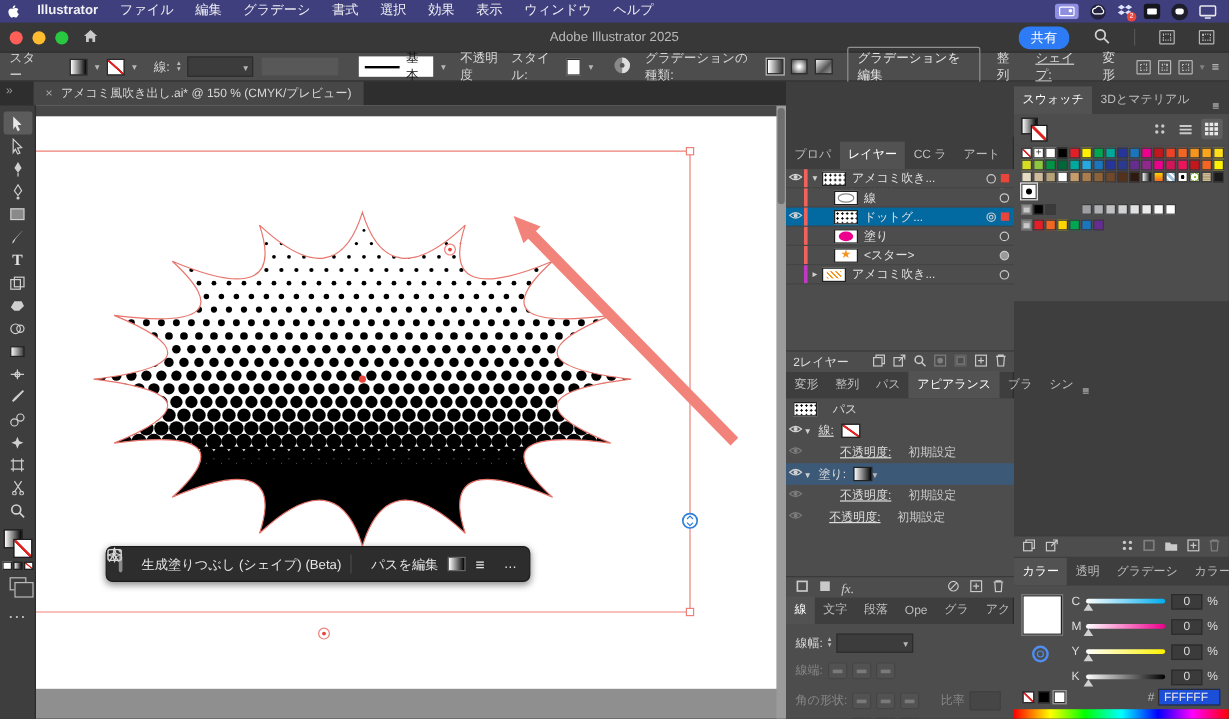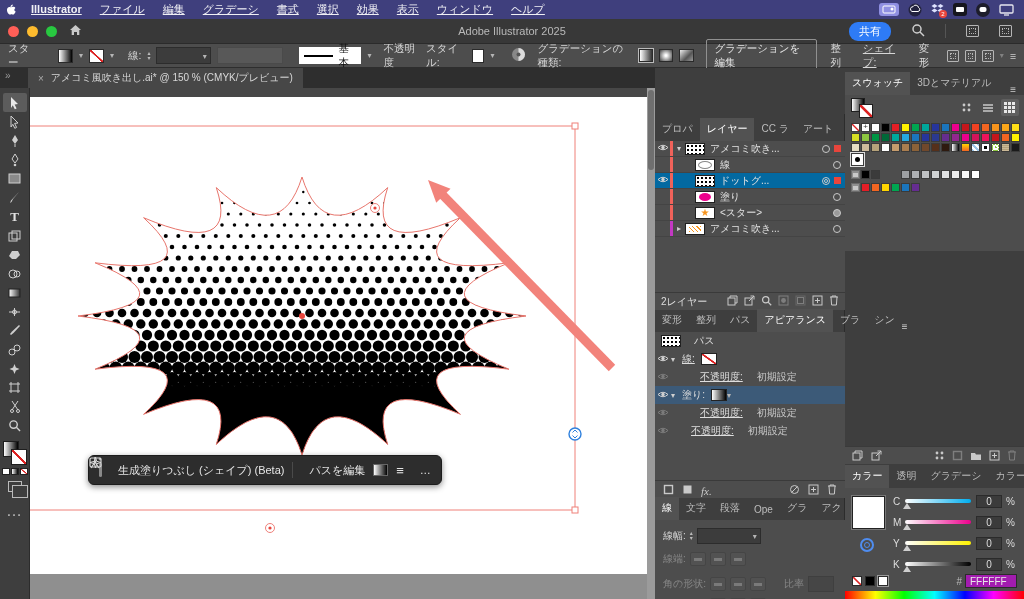--- a/index.html
+++ b/index.html
@@ -2,21 +2,21 @@
 <html><head>
 <meta charset="utf-8">
 <style>
   * { margin:0; padding:0; box-sizing:border-box; }
   html,body { width:1024px; height:599px; overflow:hidden; background:#3a3a3a;
     font-family:"Liberation Sans","DejaVu Sans",sans-serif; -webkit-font-smoothing:antialiased; }
   #app { position:relative; width:1024px; height:599px; }
 
   
   #menubar { position:absolute; left:0; top:0; width:1024px; height:19px; background:#3f3f7d;
-    display:flex; align-items:center; color:#f0f0f5; font-size:11px;text-decoration:underline; }
+    display:flex; align-items:center; color:#f0f0f5; font-size:11px; }
   #menubar .mi { padding:0 9px; line-height:19px; }
   #menubar .mi.first { font-weight:bold; }
   #apple-glyph { width:22px; text-align:center; }
   #status-icons { margin-left:auto; display:flex; align-items:center; gap:9px; padding-right:10px; }
   .sticon { position:relative; display:flex; align-items:center; justify-content:center; }
   .badge { position:absolute; right:-3px; bottom:-2px; background:#e8453c; color:#fff; font-size:6px;
     border-radius:50%; width:8px; height:8px; line-height:8px; text-align:center; }
 
   
   #titlebar { position:absolute; left:0; top:19px; width:1024px; height:25px; background:#383838;
@@ -185,21 +185,21 @@
   .ctrack .th { position:absolute; left:-2px; top:4px; width:0; height:0;
     border-left:4px solid transparent; border-right:4px solid transparent; border-bottom:6px solid #cfcfcf; }
   .tc { background:linear-gradient(90deg,#fff,#00aeef); }
   .tm { background:linear-gradient(90deg,#fff,#ec008c); }
   .ty { background:linear-gradient(90deg,#fff,#fff200); }
   .tk { background:linear-gradient(90deg,#fff,#000); }
   .cval { width:26px; height:13px; background:#3b3b3b; border:1px solid #2b2b2b; text-align:center; line-height:12px; margin-right:4px; }
   #hex-row { position:absolute; left:7px; top:86px; width:165px; display:flex; align-items:center; gap:3px; }
   .mini { width:10px; height:10px; border:1px solid #2a2a2a; }
   .mini.none { background:linear-gradient(to top right,#fff 40%,#d22 46%,#d22 54%,#fff 60%); }
-  #hex-box { margin-left:auto; width:52px; height:14px; background:#a21caf; border:1px solid #2b2b2b; padding:1px 4px; color:#e8e8e8; }
+  #hex-box { margin-left:auto; width:52px; height:14px; background:#1d4ed8; border:1px solid #2b2b2b; padding:1px 4px; color:#e8e8e8; }
   #spectrum { position:absolute; left:0; top:103px; width:179px; height:8px;
     background:linear-gradient(90deg,#f00,#ff0 17%,#0f0 33%,#0ff 50%,#00f 67%,#f0f 83%,#f00); }
 </style>
 </head>
 <body>
 
 <div id="app">
 
   <div id="menubar">
     <div id="apple-glyph">

